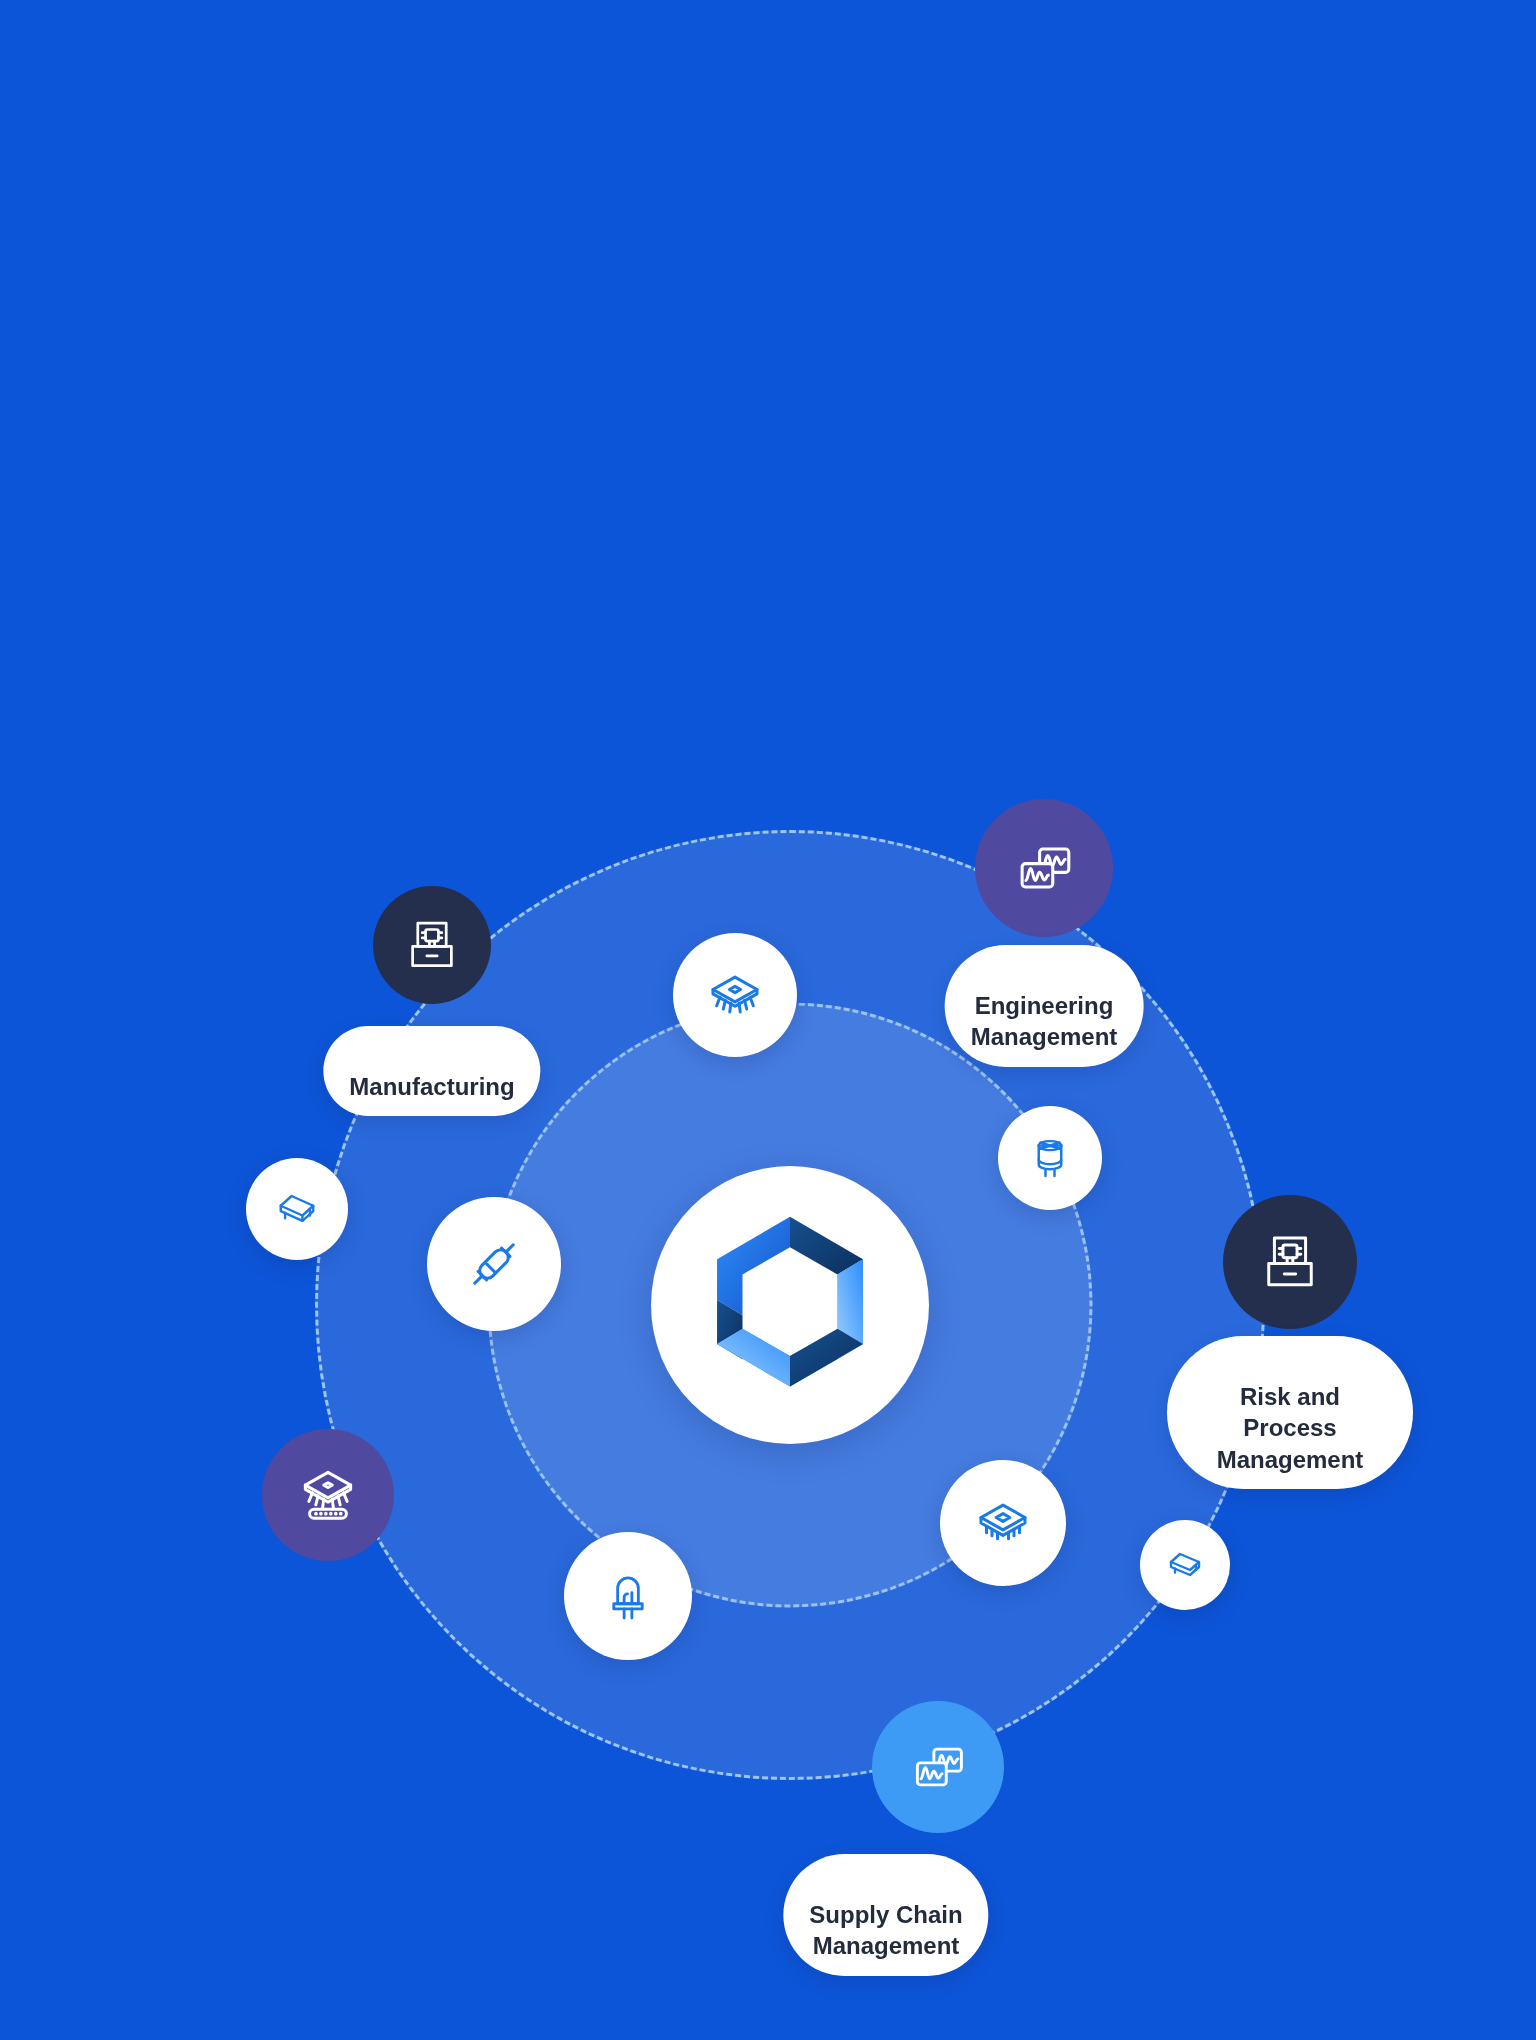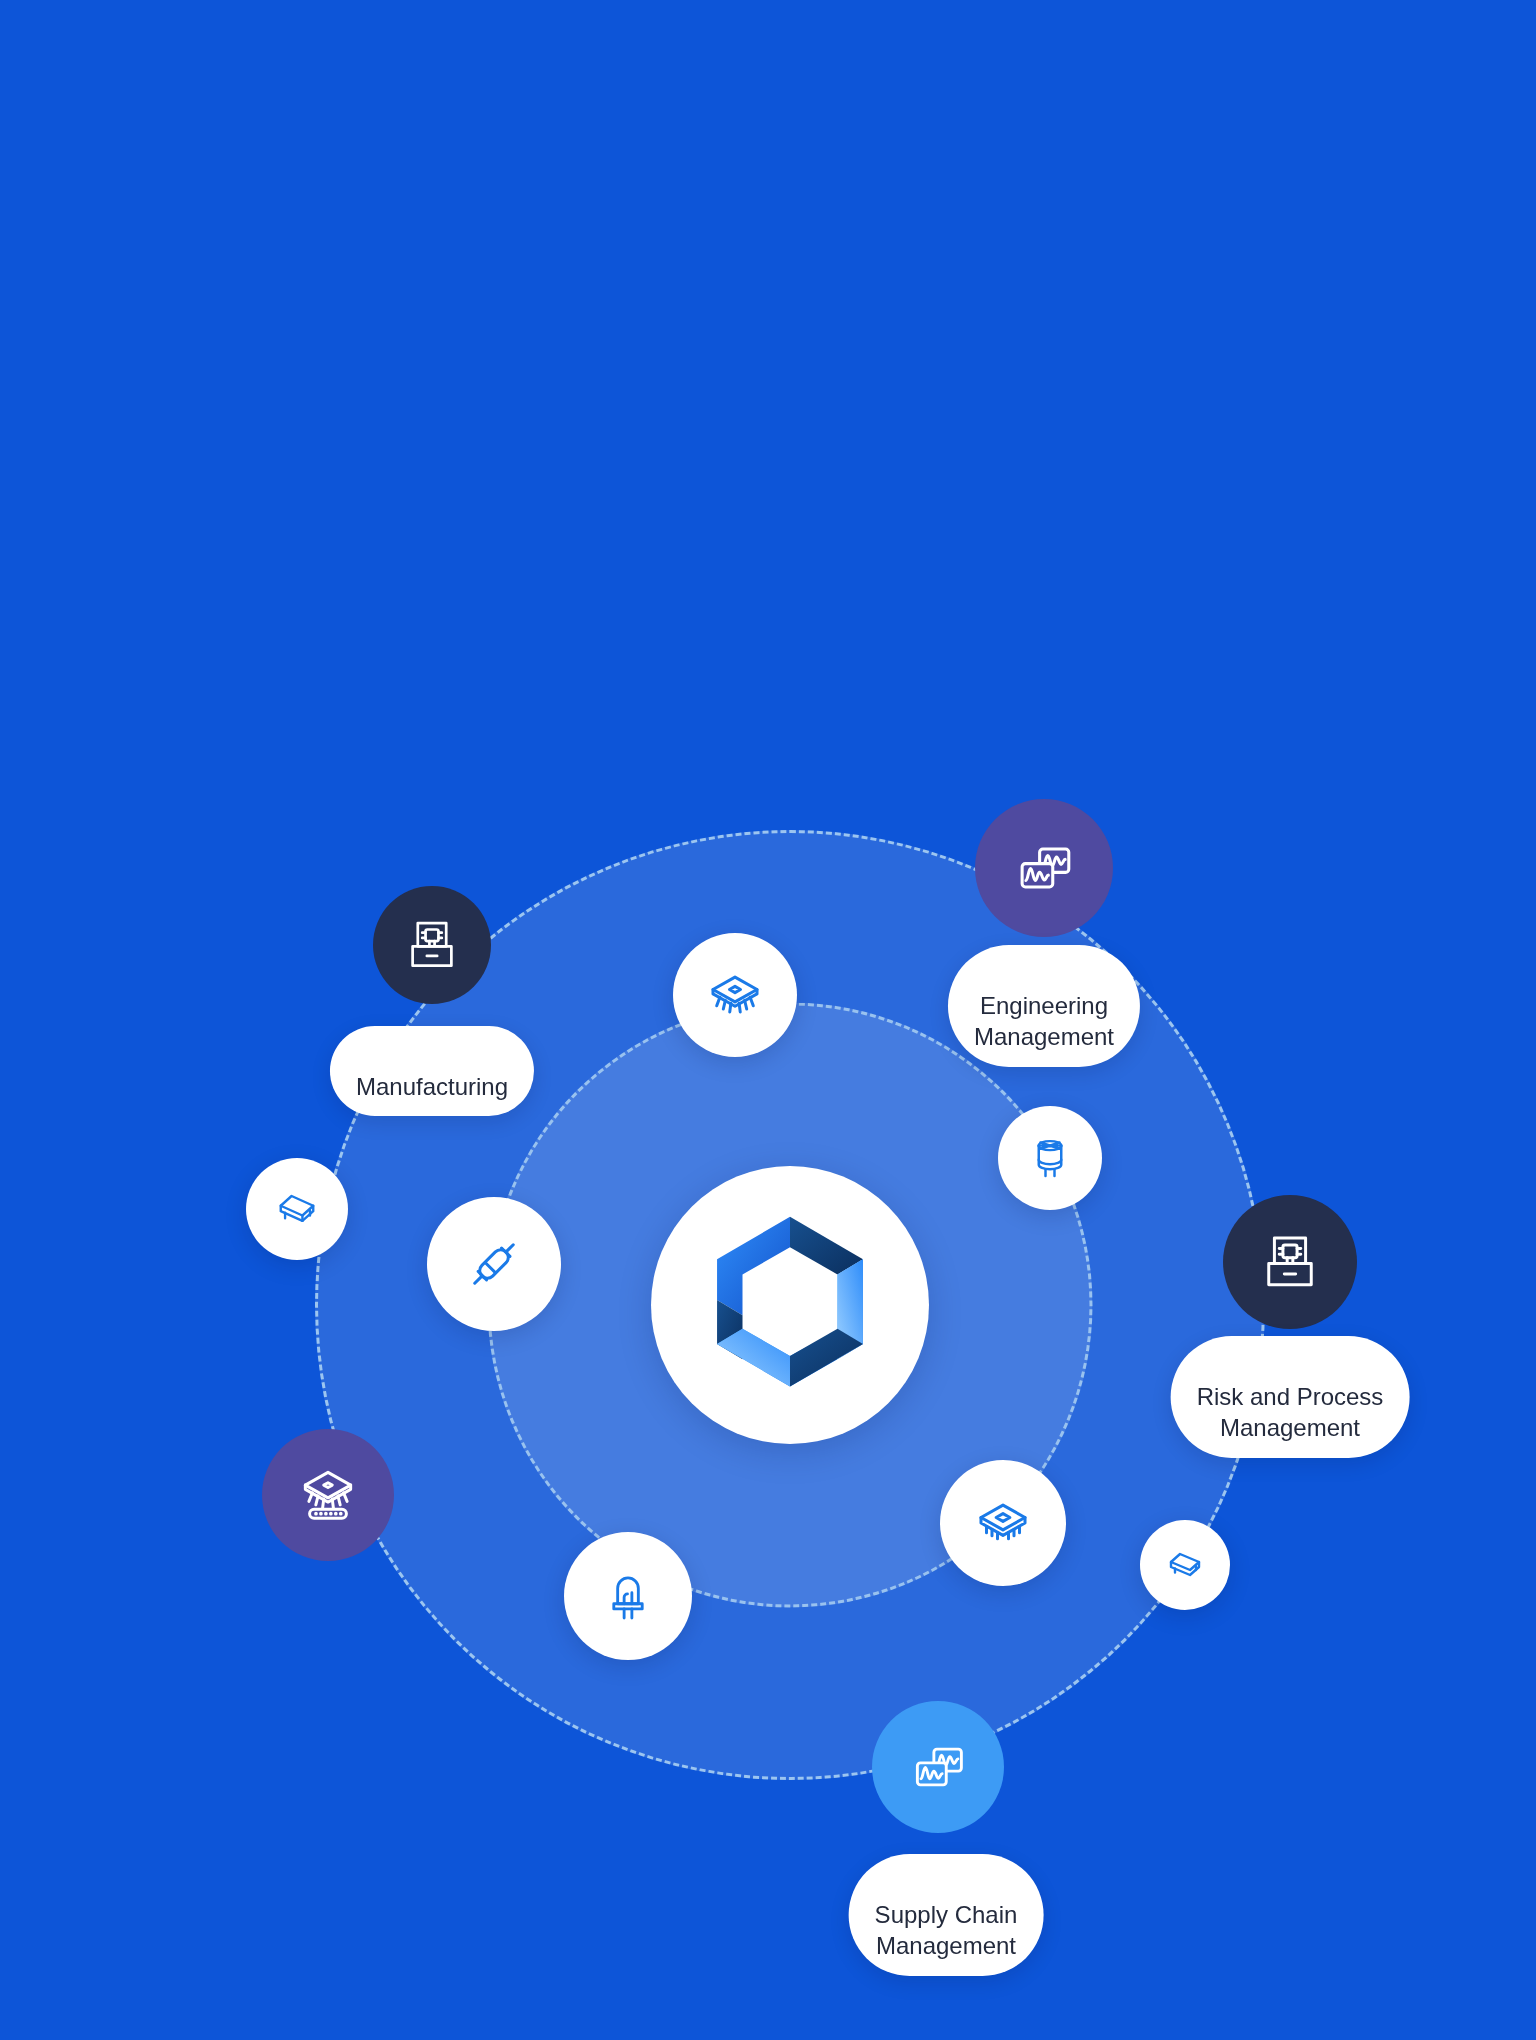--- a/index.html
+++ b/index.html
@@ -66,20 +66,21 @@
     transform: translate(-50%, 0);
     background: #ffffff;
     color: #242b3d;
     border-radius: 999px;
     padding: 14px 26px;
     font-size: 24px;
     line-height: 1.3;
     text-align: center;
     white-space: pre-line;
     box-shadow: 0 6px 20px rgba(0,16,60,0.14);
+    font-weight: bold;
   }
 </style>
 </head>
 <body>
 
 <div id="stage">
 
   <div class="ring ring-disc-outer"></div>
   <div class="ring ring-disc-inner"></div>
 
@@ -171,21 +172,21 @@
   <div class="node cyan" style="width:132px;height:132px;left:938px;top:1767px;">
     <span>
       <svg width="66" height="66" viewBox="0 0 48 48" fill="none" stroke="#ffffff" stroke-width="2.1" stroke-linecap="round" stroke-linejoin="round">
         <rect x="21" y="11" width="20" height="16" rx="2.2"></rect>
         <path d="M23.5 22.5c1.3 0 1.7-7 3.1-7s1.8 7 3.1 7 1.6-6 2.9-6 1.9 5 3.1 5 1.6-3.4 2.8-3.4"></path>
         <rect x="9" y="21" width="21" height="16" rx="2.2" fill="#3d9bf5"></rect>
         <path d="M11.6 32.6c1.3 0 1.8-8.2 3.2-8.2s1.9 8.2 3.2 8.2 1.6-5.6 3-5.6 1.9 5.2 3.2 5.2 1.6-3.3 2.8-3.3"></path>
       </svg>
     </span>
   </div>
-  <div class="pill" style="left:946px;top:1854px;">
+  <div class="pill" style="left:886px;top:1854px;">
     <span>Supply Chain
 Management</span>
   </div>
 
   <div class="node purple" style="width:132px;height:132px;left:328px;top:1495px;">
     <span>
       <svg width="68" height="68" viewBox="0 0 48 48" fill="none" stroke="#ffffff" stroke-width="2.1" stroke-linecap="round" stroke-linejoin="round">
         <path d="M24 8 L40 17 L24 26 L8 17 Z"></path>
         <path d="M21 17l3-1.7 3 1.7-3 1.7z"></path>
         <path d="M8 17v3l16 9 16-9v-3"></path>

